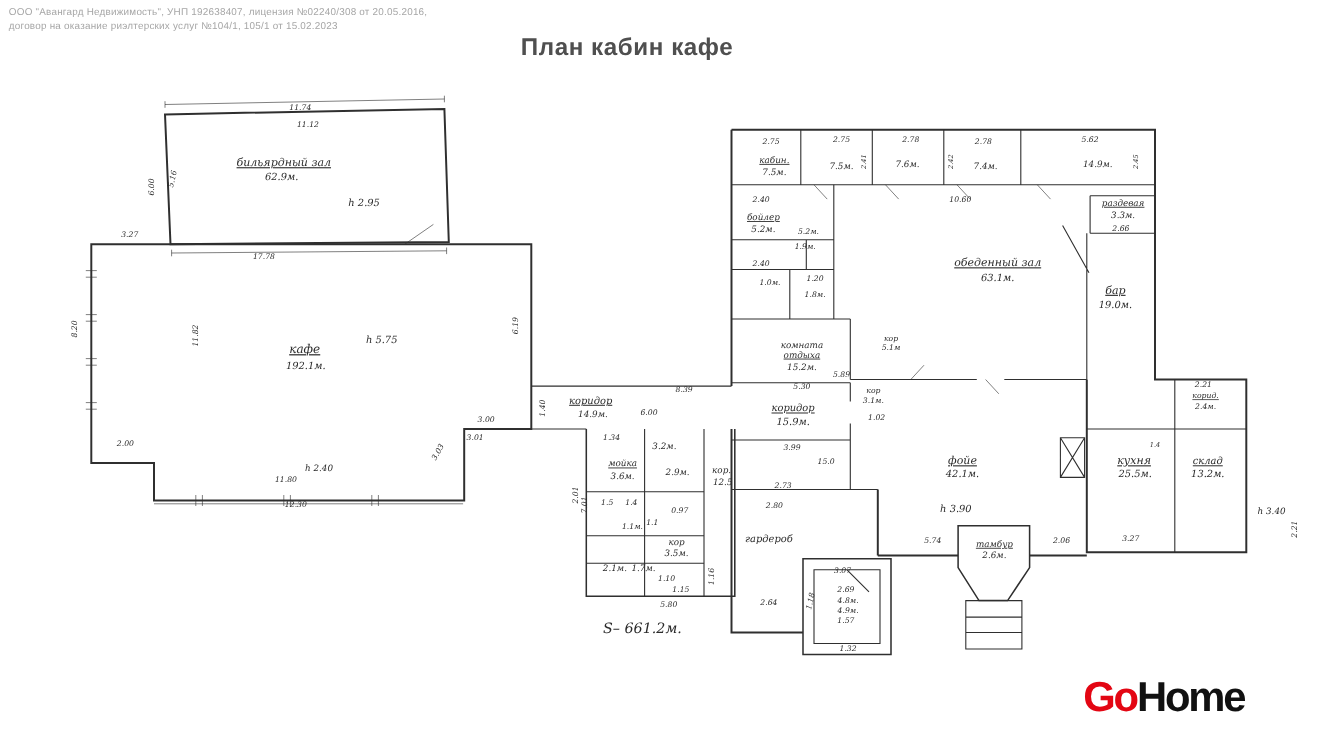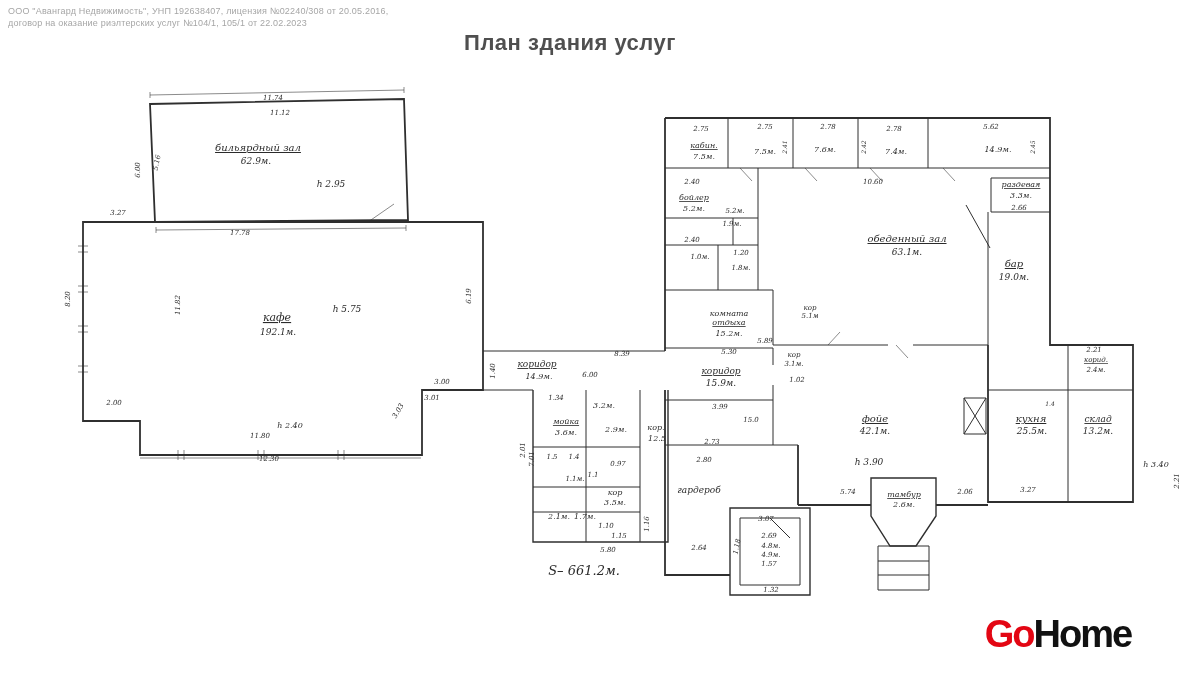--- a/index.html
+++ b/index.html
@@ -34,24 +34,24 @@
   .logo-bar{
     margin-top:2px;background:#e30613;color:#ffffff;font-weight:bold;
     font-size:11px;letter-spacing:1.6px;padding:3px 4px;white-space:nowrap;
   }
 </style>
 </head>
 <body>
 
 <div class="legal">
   <div>ООО "Авангард Недвижимость", УНП 192638407, лицензия №02240/308 от 20.05.2016,</div>
-  <div>договор на оказание риэлтерских услуг №104/1, 105/1 от 22.02.2023</div>
+  <div>договор на оказание риэлтерских услуг №104/1, 105/1 от 15.02.2023</div>
 </div>
 
-<div class="title">План здания услуг</div>
+<div class="title">План кабин кафе</div>
 
 <div class="plan-wrap">
   <svg id="plan-svg" width="1200" height="674" viewBox="0 0 1200 674" xmlns="http://www.w3.org/2000/svg">
 
     <g class="walls">
 
       <path stroke-width="1.8" d="M122,104 L376,99 L380,220 L127,222 Z"></path>
       <path class="thin" d="M122,95 L376,90 M122,92 l0,6 M376,87 l0,6 M128,230 L378,228 M128,227 l0,6 M378,225 l0,6"></path>
 
       <path stroke-width="1.8" d="M55,222 H455 V390 H394 V455 H112 V421 H55 Z"></path>

